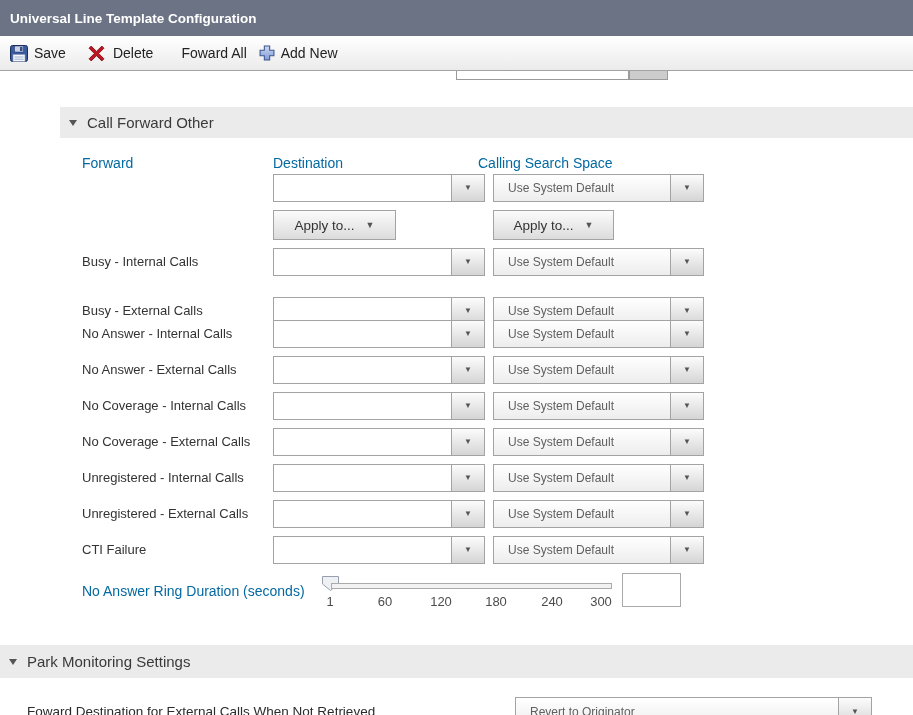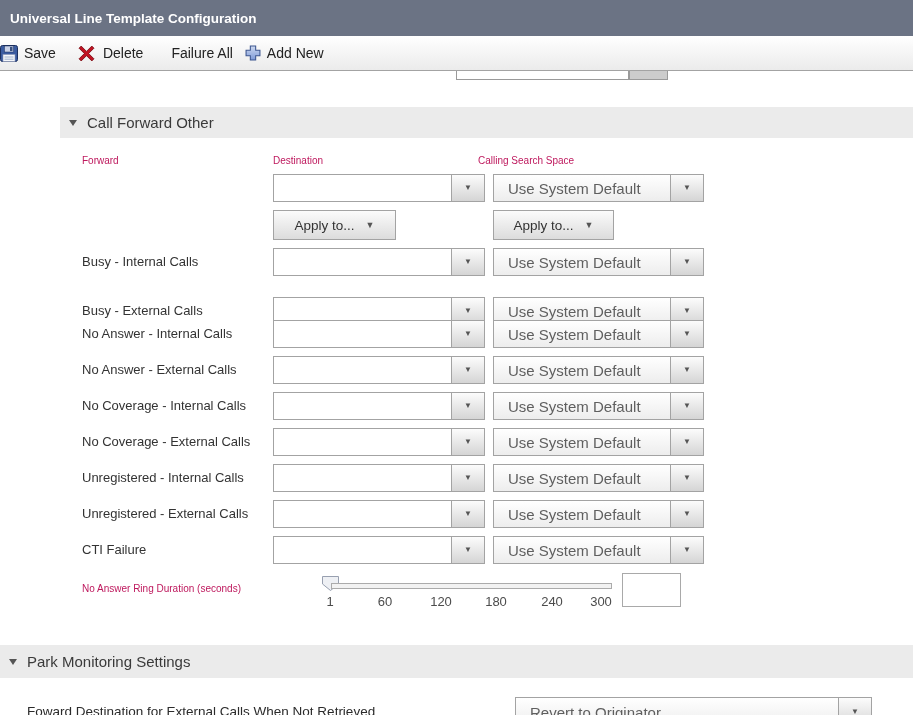--- a/index.html
+++ b/index.html
@@ -11,21 +11,21 @@
   .titlebar {
     position:absolute; top:0; left:0; right:0; height:36px;
     background:#6b7384; color:#ffffff; font-weight:bold; font-size:13.5px;
     display:flex; align-items:center; padding-left:10px;
   }
   
   .toolbar {
     position:absolute; top:36px; left:0; right:0; height:35px;
     background:linear-gradient(#ffffff, #ebebeb);
     border-bottom:1px solid #a3a3a3;
-    display:flex; align-items:center; 
+    display:flex; align-items:center; padding-left:10px;
     font-size:14px; color:#222;
   }
   .tool { display:flex; align-items:center; gap:6px; cursor:default; }
   .tool .ticon { display:flex; align-items:center; }
   .m-save { margin-right:22px; }
   .m-del  { margin-right:28px;gap:8px; }
   .m-exp  { margin-right:12px; }
   
   .partial-combo { position:absolute; left:456px; top:71px; width:212px; height:9px; overflow:hidden; }
   .partial-combo .pfield {
@@ -41,28 +41,28 @@
     position:absolute; right:0; height:31px; background:#ebebeb;
     display:flex; align-items:center; font-size:15px; color:#3a3a3a;
   }
   .sec1 { left:60px; top:107px; }
   .sec2 { left:0; top:645px; height:33px; }
   .tri {
     width:0; height:0; border-left:4px solid transparent; border-right:4px solid transparent;
     border-top:6px solid #555; margin:0 10px 0 9px; flex:none;
   }
   
-  .flabel { position:absolute; font-size:10px; color:#be185d; white-space:nowrap; }
+  .flabel { position:absolute; font-size:14px; color:#0369a1; white-space:nowrap; }
   
   .combo {
     position:absolute; height:28px; border:1px solid #a3a3a3; background:#fff;
     display:flex;
   }
   .combo-field {
-    flex:1; font-size:15px; color:#5f5f5f; display:flex; align-items:center;
+    flex:1; font-size:12px; color:#5f5f5f; display:flex; align-items:center;
     padding-left:14px; overflow:hidden; white-space:nowrap;
   }
   .css-grad { background:linear-gradient(#ffffff, #ededed); }
   .combo-btn {
     flex:none; width:33px; border-left:1px solid #a3a3a3;
     background:linear-gradient(#fcfcfc, #d5d5d5);
     display:flex; align-items:center; justify-content:center;
   }
   .combo-arrow { font-size:8px; color:#555; line-height:1; }
   .dest-pos { left:273px; width:212px; }
@@ -122,21 +122,21 @@
     </span>
     <span class="tool m-del">
       <span class="ticon">
         <svg width="17" height="17" viewBox="0 0 16 16">
           <path d="M3 1 L8 6 L13 1 L15 3 L10 8 L15 13 L13 15 L8 10 L3 15 L1 13 L6 8 L1 3 Z" fill="#c11322" stroke="#7a0c14" stroke-width="0.8"></path>
         </svg>
       </span>
       <span>Delete</span>
     </span>
     <span class="tool m-exp">
-      <span>Failure All</span>
+      <span>Foward All</span>
     </span>
     <span class="tool">
       <span class="ticon">
         <svg width="16" height="16" viewBox="0 0 15 15">
           <defs>
             <linearGradient id="pg" x1="0" y1="0" x2="0" y2="1">
               <stop offset="0" stop-color="#cdd9f0"></stop>
                 <stop offset="1" stop-color="#7e9ad8"></stop>
             </linearGradient>
           </defs>

